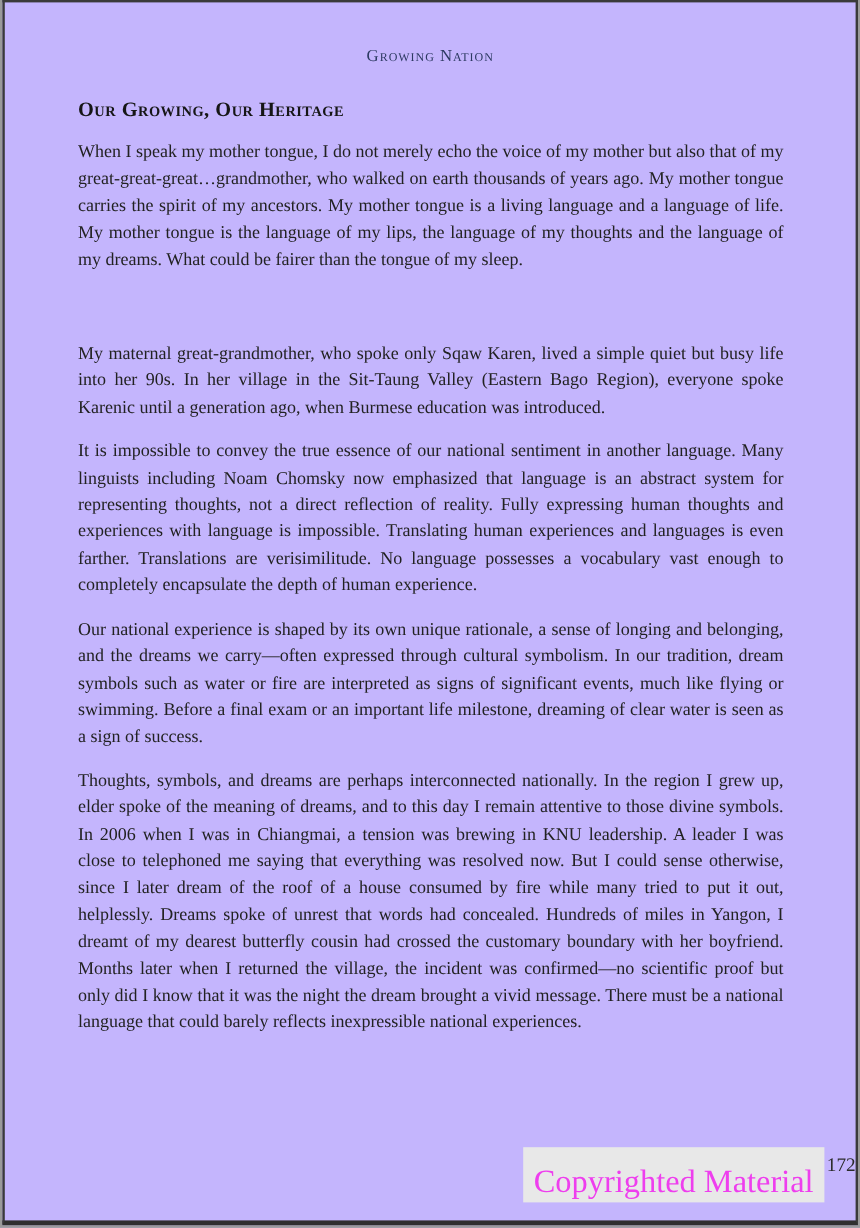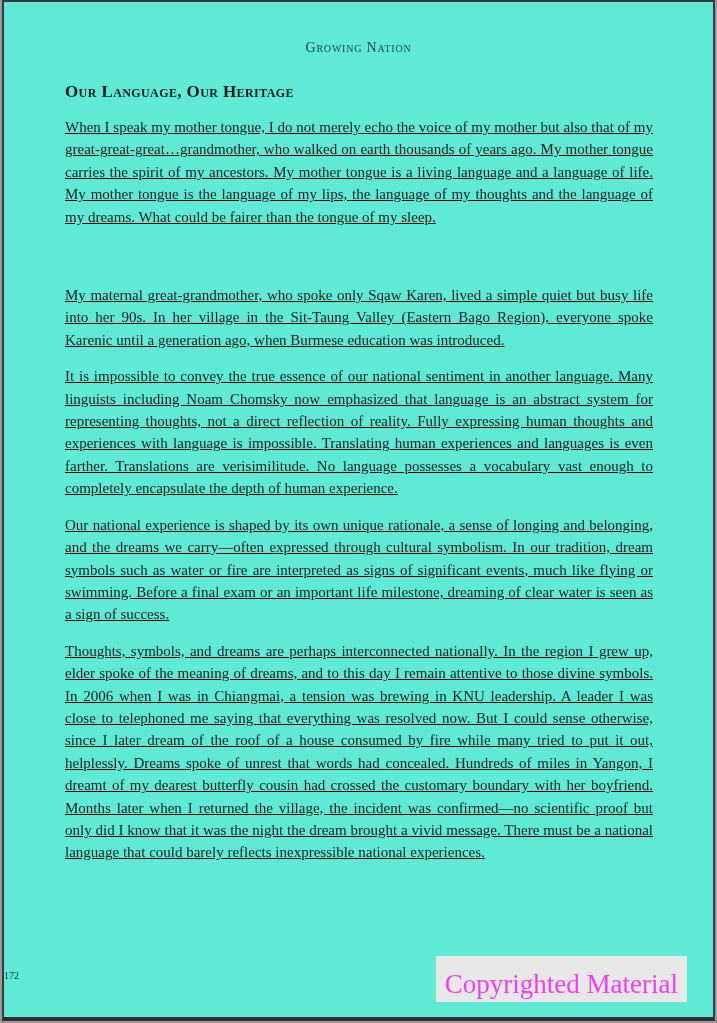--- a/index.html
+++ b/index.html
@@ -12,21 +12,21 @@
     overflow: hidden;
   }
 
   
   .page {
     position: absolute;
     top: 0;
     left: 2px;
     width: 713px;
     height: 1021px;
-    background: #5eead4;
+    background: #c4b5fd;
     border-top: 2px solid #3a3a3a;
     border-left: 2px solid #3a3a3a;
     border-right: 2px solid #3a3a3a;
     border-bottom: 4px solid #2f2f2f;
   }
 
   
   .running-head {
     margin-top: 38px;
     text-align: center;
@@ -42,43 +42,42 @@
     font-size: 17px;
     font-weight: bold;
     font-variant: small-caps;
     letter-spacing: 0.4px;
     color: #161616;
   }
 
   
   .body-text {
     margin: 14px 60px 0 61px;
-    text-decoration: underline;
   }
 
   .para {
     font-size: 15px;
     line-height: 22.4px;
     text-align: justify;
     color: #222222;
     margin-bottom: 14px;
   }
 
   .para.gap-after {
     margin-bottom: 56px;
   }
 
   
   .page-number {
     position: absolute;
     left: 0;
     bottom: 36px;
     width: 100%;
-    text-align: left;
-    font-size: 10px;
+    text-align: right;
+    font-size: 16px;
     color: #2b2b2b;
   }
 
   .watermark {
     position: absolute;
     right: 26px;
     bottom: 15px;
     background: #e8e8e8;
     color: #ee3eee;
     font-size: 27px;
@@ -87,21 +86,21 @@
     white-space: nowrap;
   }
 </style>
 </head>
 <body>
 
 <div class="page">
 
   <header class="running-head">Growing Nation</header>
 
-  <h1 class="section-title">Our Language, Our Heritage</h1>
+  <h1 class="section-title">Our Growing, Our Heritage</h1>
 
   <main class="body-text">
     <p class="para gap-after">When I speak my mother tongue, I do not merely echo the voice of my mother but also that of my great-great-great…grandmother, who walked on earth thousands of years ago. My mother tongue carries the spirit of my ancestors. My mother tongue is a living language and a language of life. My mother tongue is the language of my lips, the language of my thoughts and the language of my dreams. What could be fairer than the tongue of my sleep.</p>
     <p class="para">My maternal great-grandmother, who spoke only Sqaw Karen, lived a simple quiet but busy life into her 90s. In her village in the Sit-Taung Valley (Eastern Bago Region), everyone spoke Karenic until a generation ago, when Burmese education was introduced.</p>
     <p class="para">It is impossible to convey the true essence of our national sentiment in another language. Many linguists including Noam Chomsky now emphasized that language is an abstract system for representing thoughts, not a direct reflection of reality. Fully expressing human thoughts and experiences with language is impossible. Translating human experiences and languages is even farther. Translations are verisimilitude. No language possesses a vocabulary vast enough to completely encapsulate the depth of human experience.</p>
     <p class="para">Our national experience is shaped by its own unique rationale, a sense of longing and belonging, and the dreams we carry—often expressed through cultural symbolism. In our tradition, dream symbols such as water or fire are interpreted as signs of significant events, much like flying or swimming. Before a final exam or an important life milestone, dreaming of clear water is seen as a sign of success.</p>
     <p class="para">Thoughts, symbols, and dreams are perhaps interconnected nationally. In the region I grew up, elder spoke of the meaning of dreams, and to this day I remain attentive to those divine symbols. In 2006 when I was in Chiangmai, a tension was brewing in KNU leadership. A leader I was close to telephoned me saying that everything was resolved now. But I could sense otherwise, since I later dream of the roof of a house consumed by fire while many tried to put it out, helplessly. Dreams spoke of unrest that words had concealed. Hundreds of miles in Yangon, I dreamt of my dearest butterfly cousin had crossed the customary boundary with her boyfriend. Months later when I returned the village, the incident was confirmed—no scientific proof but only did I know that it was the night the dream brought a vivid message. There must be a national language that could barely reflects inexpressible national experiences.</p>
   </main>
 
   <div class="page-number">172</div>

